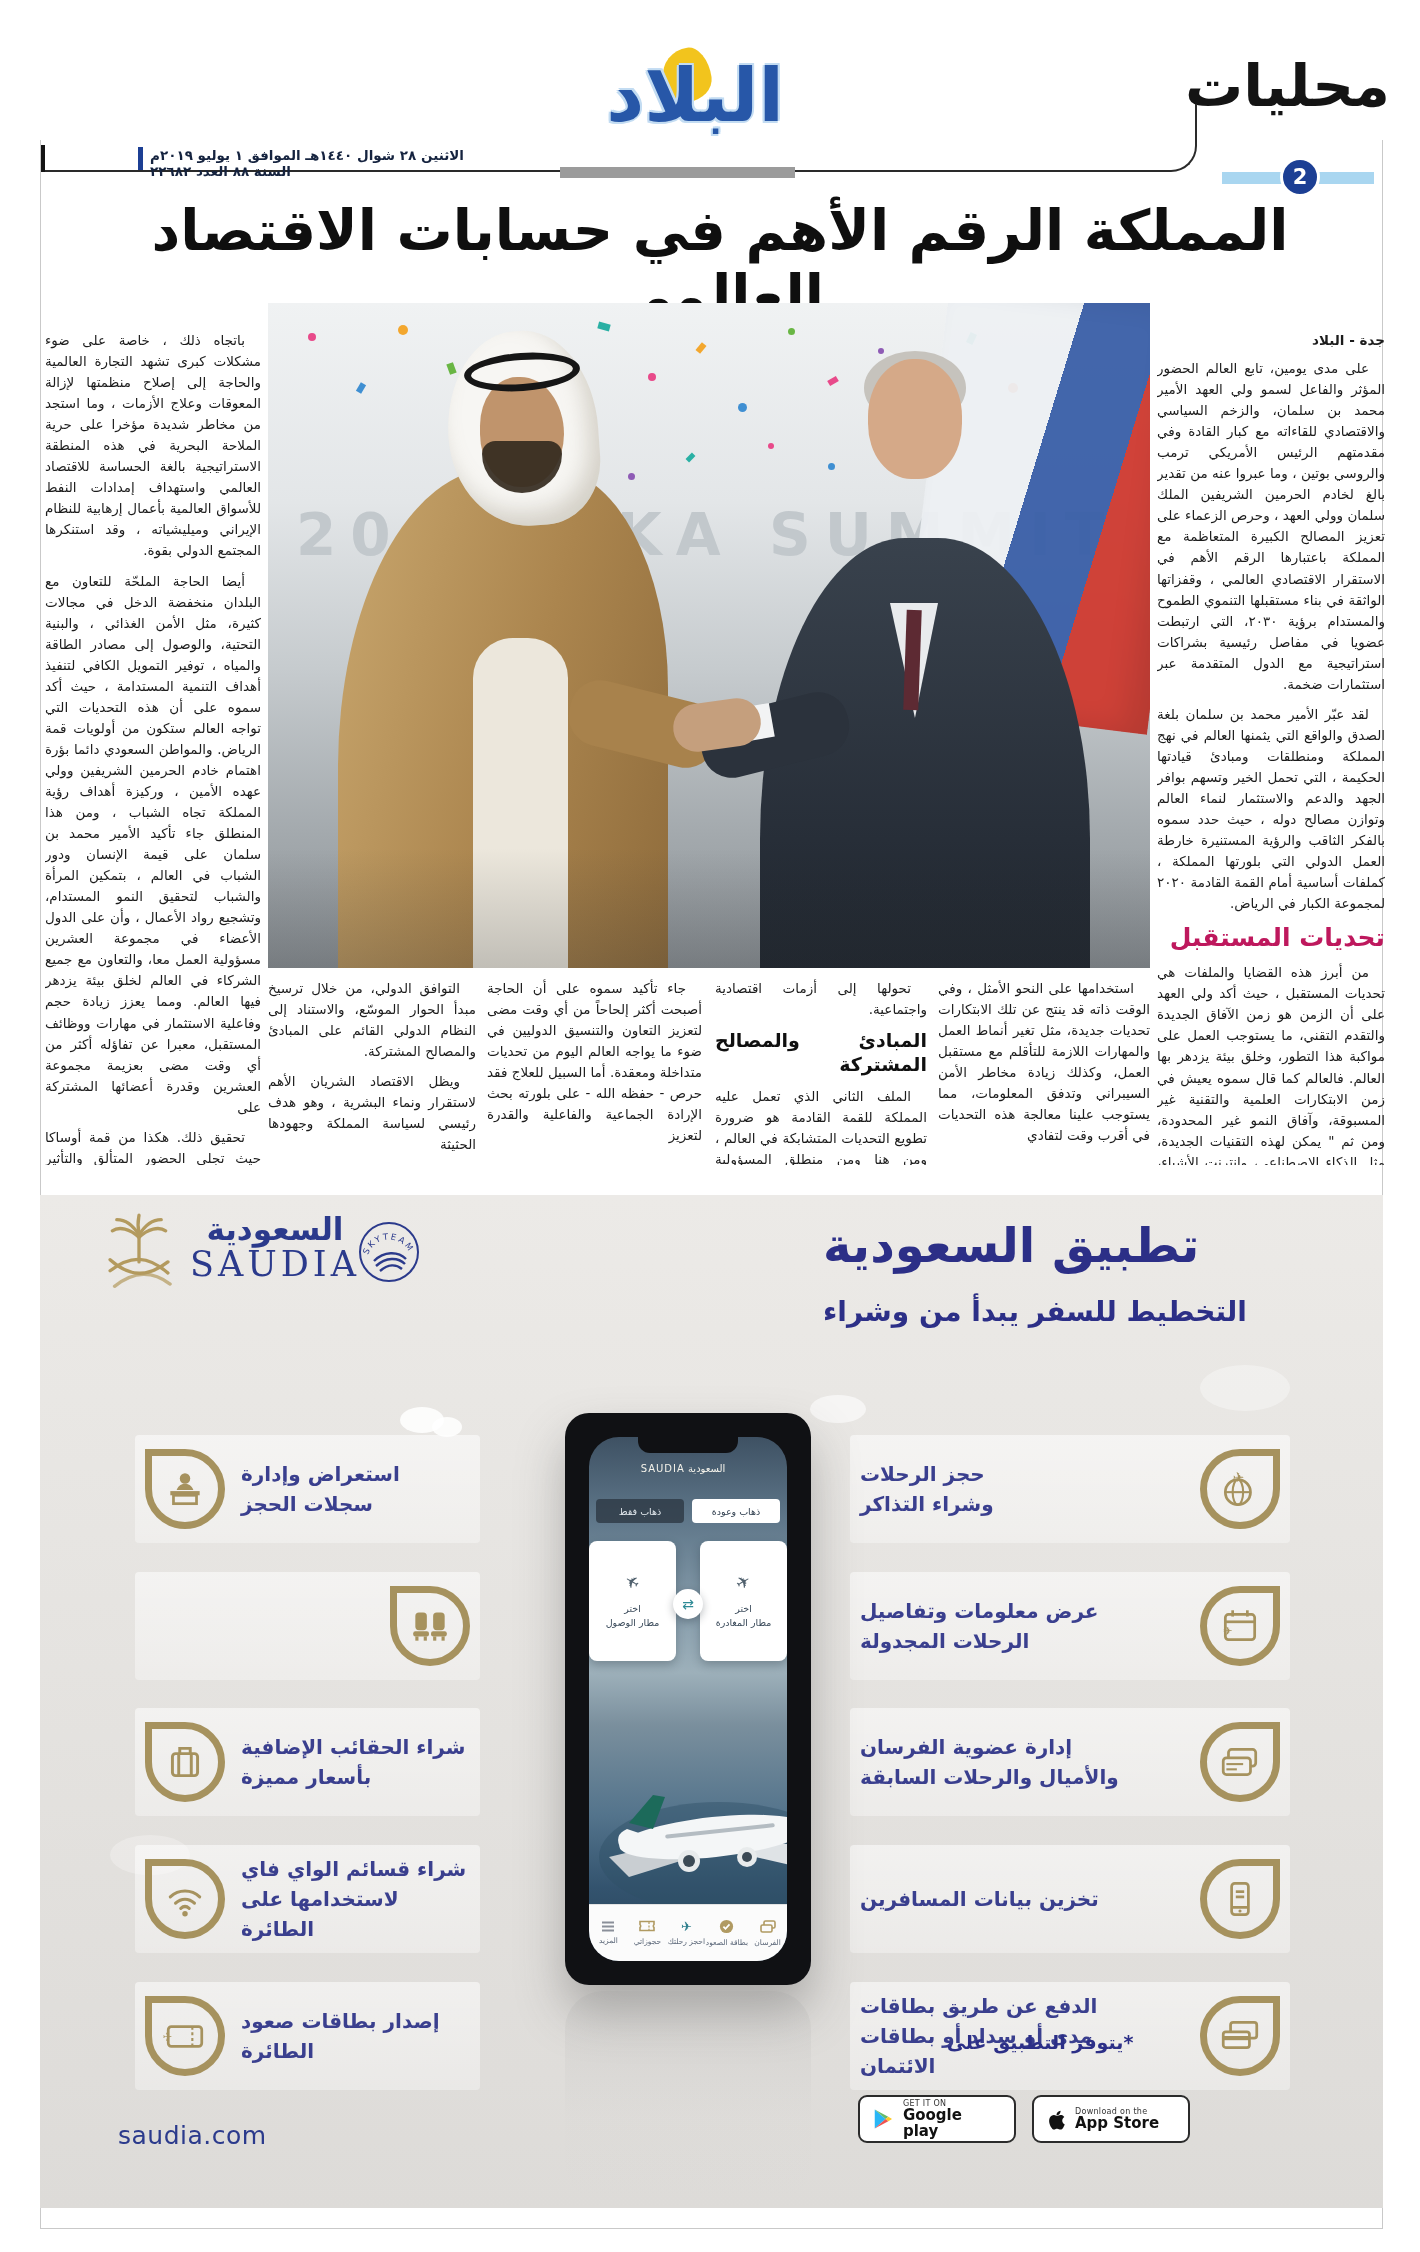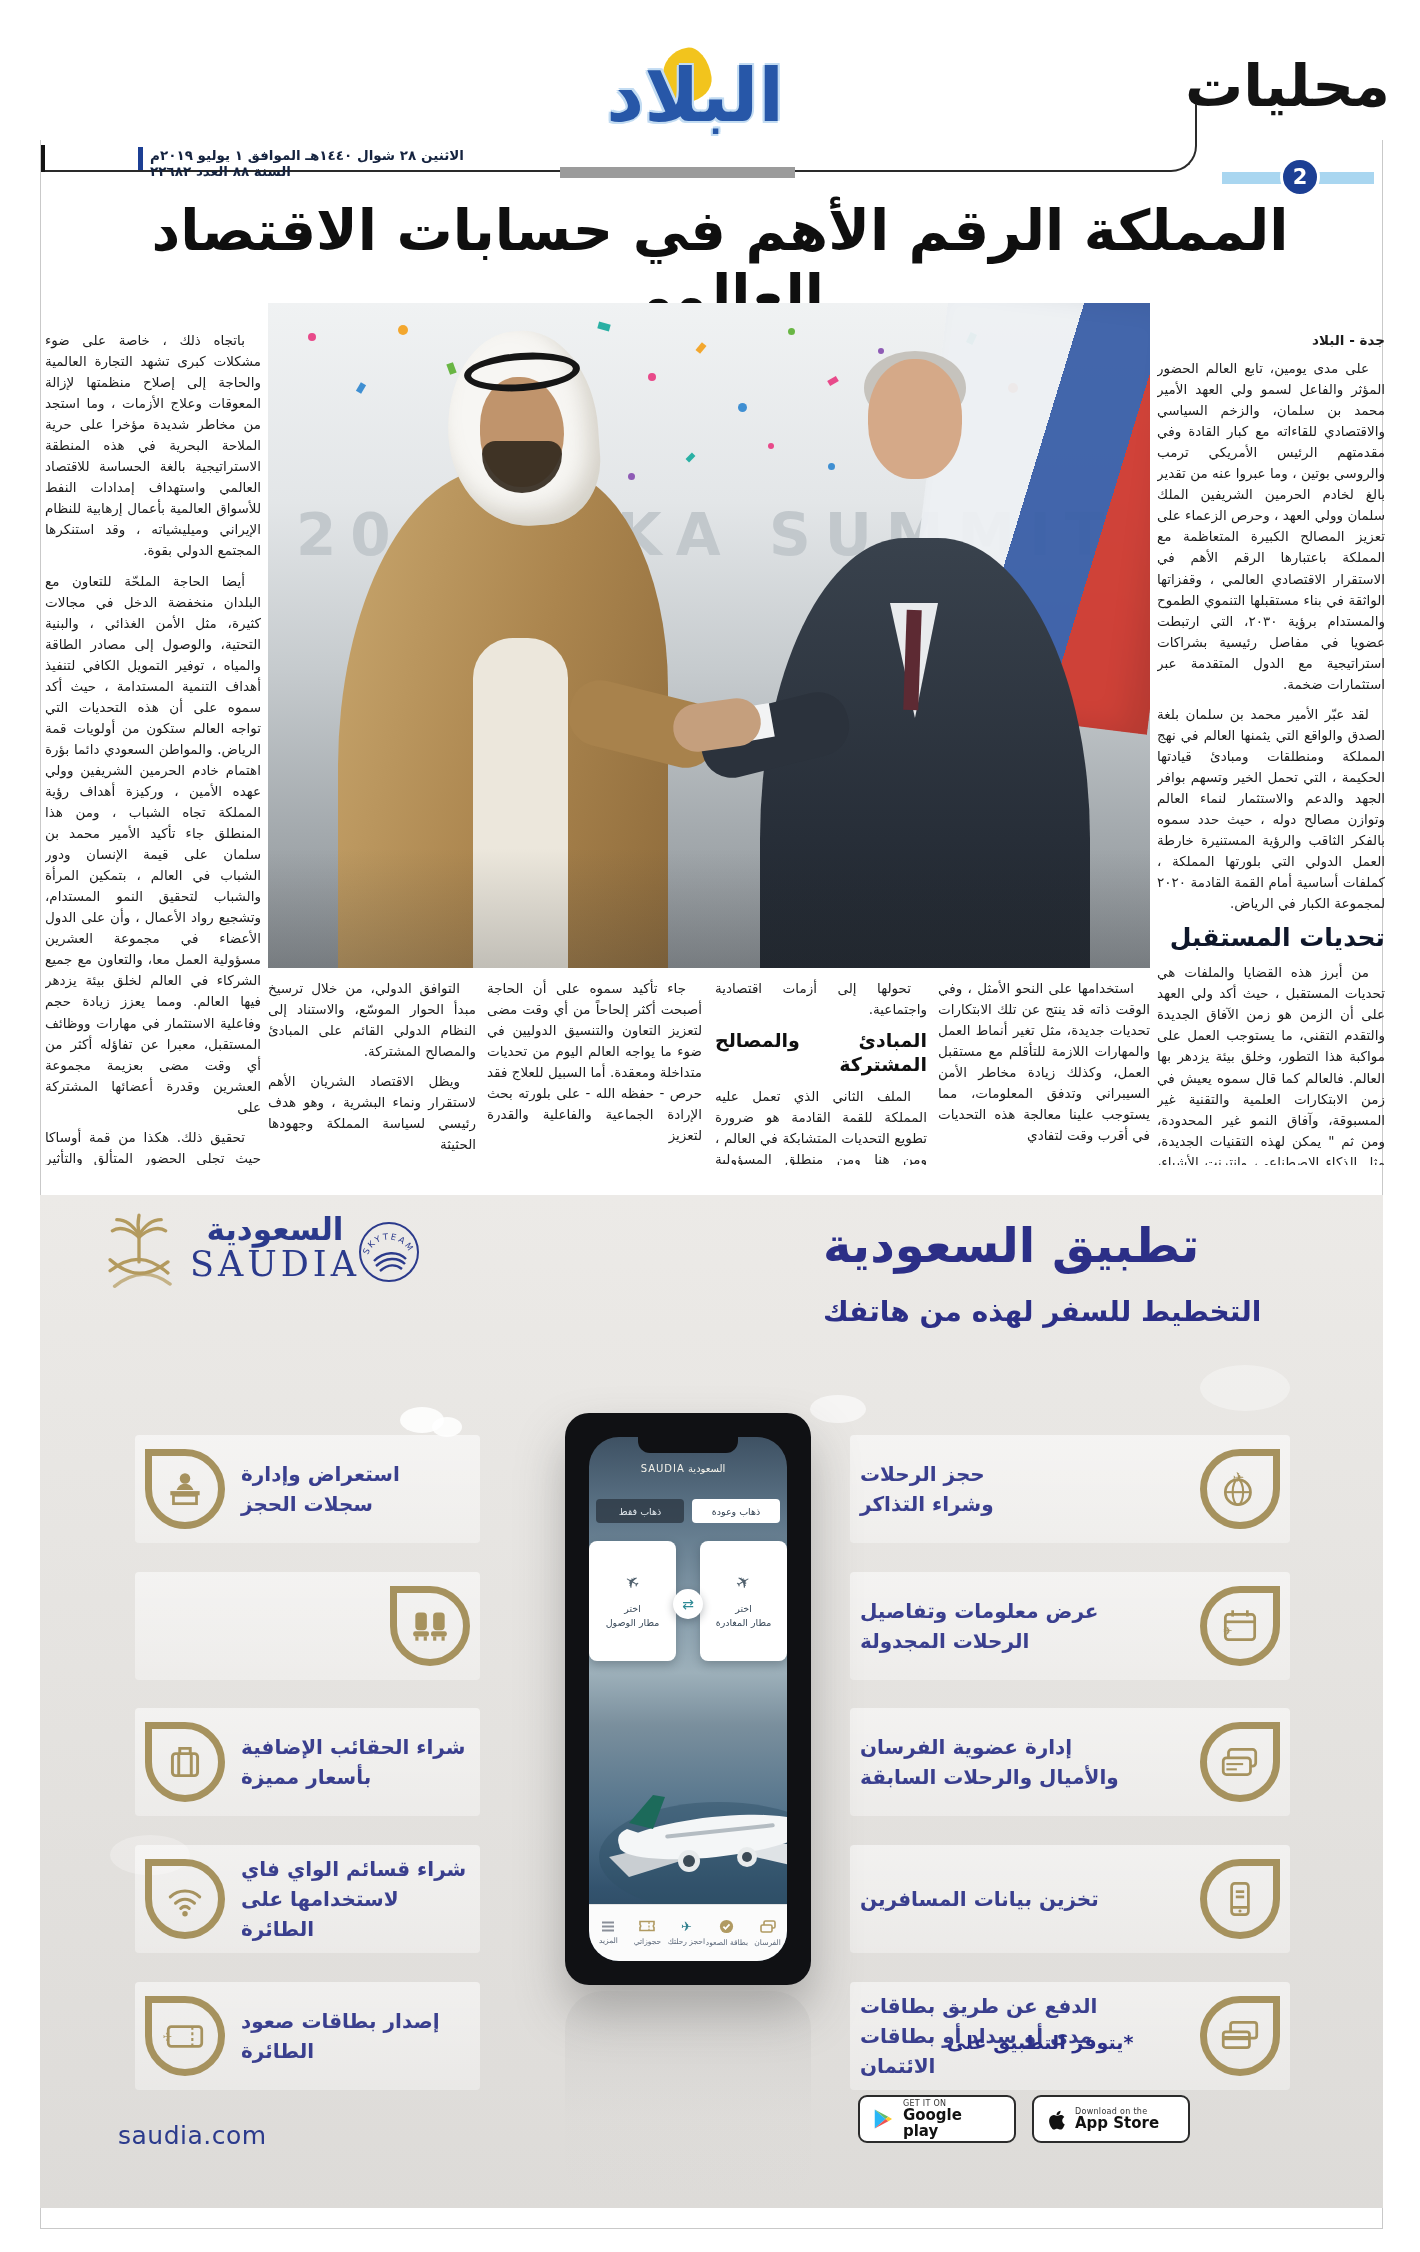--- a/index.html
+++ b/index.html
@@ -24,21 +24,21 @@
   .gray-bar{left:560px;top:167px;width:235px;height:11px;background:#9b9b9b;}
   .frame-left{left:40px;top:140px;width:1px;height:2088px;background:#c9c9c9;}
   .frame-right{left:1382px;top:140px;width:1px;height:2088px;background:#c9c9c9;}
   .frame-bottom{left:40px;top:2228px;width:1343px;height:1px;background:#c9c9c9;}
 
   
   .headline{left:90px;top:198px;width:1260px;text-align:center;font-size:56px;font-weight:bold;color:#0f0f0f;}
   .col{font-size:13.5px;line-height:1.56;text-align:justify;color:#1c1c1c;overflow:hidden;}
   .col p{margin:0 0 9px;text-indent:16px;}
   .byline{font-weight:bold;text-indent:0 !important;margin-bottom:7px !important;}
-  .subhead1{font-size:25px;font-weight:bold;color:#0f172a;margin:10px 4px 8px 0;text-indent:0 !important;line-height:1.2;}
+  .subhead1{font-size:25px;font-weight:bold;color:#be185d;margin:10px 4px 8px 0;text-indent:0 !important;line-height:1.2;}
   .subhead2{font-size:19px;font-weight:bold;color:#101010;margin:6px 0 6px;text-indent:0 !important;line-height:1.25;}
   .col-right{left:1157px;top:330px;width:228px;height:835px;}
   .col-left{left:45px;top:330px;width:216px;height:835px;}
   .col-b1{left:938px;top:978px;width:212px;height:187px;}
   .col-b2{left:715px;top:978px;width:212px;height:187px;}
   .col-b3{left:487px;top:978px;width:215px;height:187px;}
   .col-b4{left:268px;top:978px;width:208px;height:187px;}
 
   
   .photo{left:268px;top:303px;width:882px;height:665px;overflow:hidden;
@@ -259,21 +259,21 @@
         </text>
         <g stroke="#2b3a8c" stroke-width="2.4" fill="none">
           <path d="M16 40 C26 30, 40 30, 48 38"></path>
           <path d="M18 45 C28 36, 40 36, 47 43"></path>
           <path d="M22 50 C30 43, 38 43, 44 48"></path>
         </g>
       </svg>
     </div>
 
     <div class="ad-title">تطبيق السعودية</div>
-    <div class="ad-sub">التخطيط للسفر لهذه من هاتفك</div>
+    <div class="ad-sub">التخطيط للسفر يبدأ من وشراء</div>
 
     <div class="feat-row rowL" style="top:240px">
       <div class="feat-label">استعراض وإدارة
 سجلات الحجز</div>
       <div class="ficon tl">
         <svg width="44" height="44" viewBox="0 0 42 42">
           <circle cx="21" cy="11" r="5" fill="#a6925e"></circle>
           <path d="M13 22c1.5-4.5 5.5-6 8-6s6.5 1.5 8 6z" fill="#a6925e"></path>
           <rect x="7" y="23" width="28" height="4" fill="#a6925e"></rect>
           <rect x="10" y="27" width="22" height="8" fill="none" stroke="#a6925e" stroke-width="2.6"></rect>

